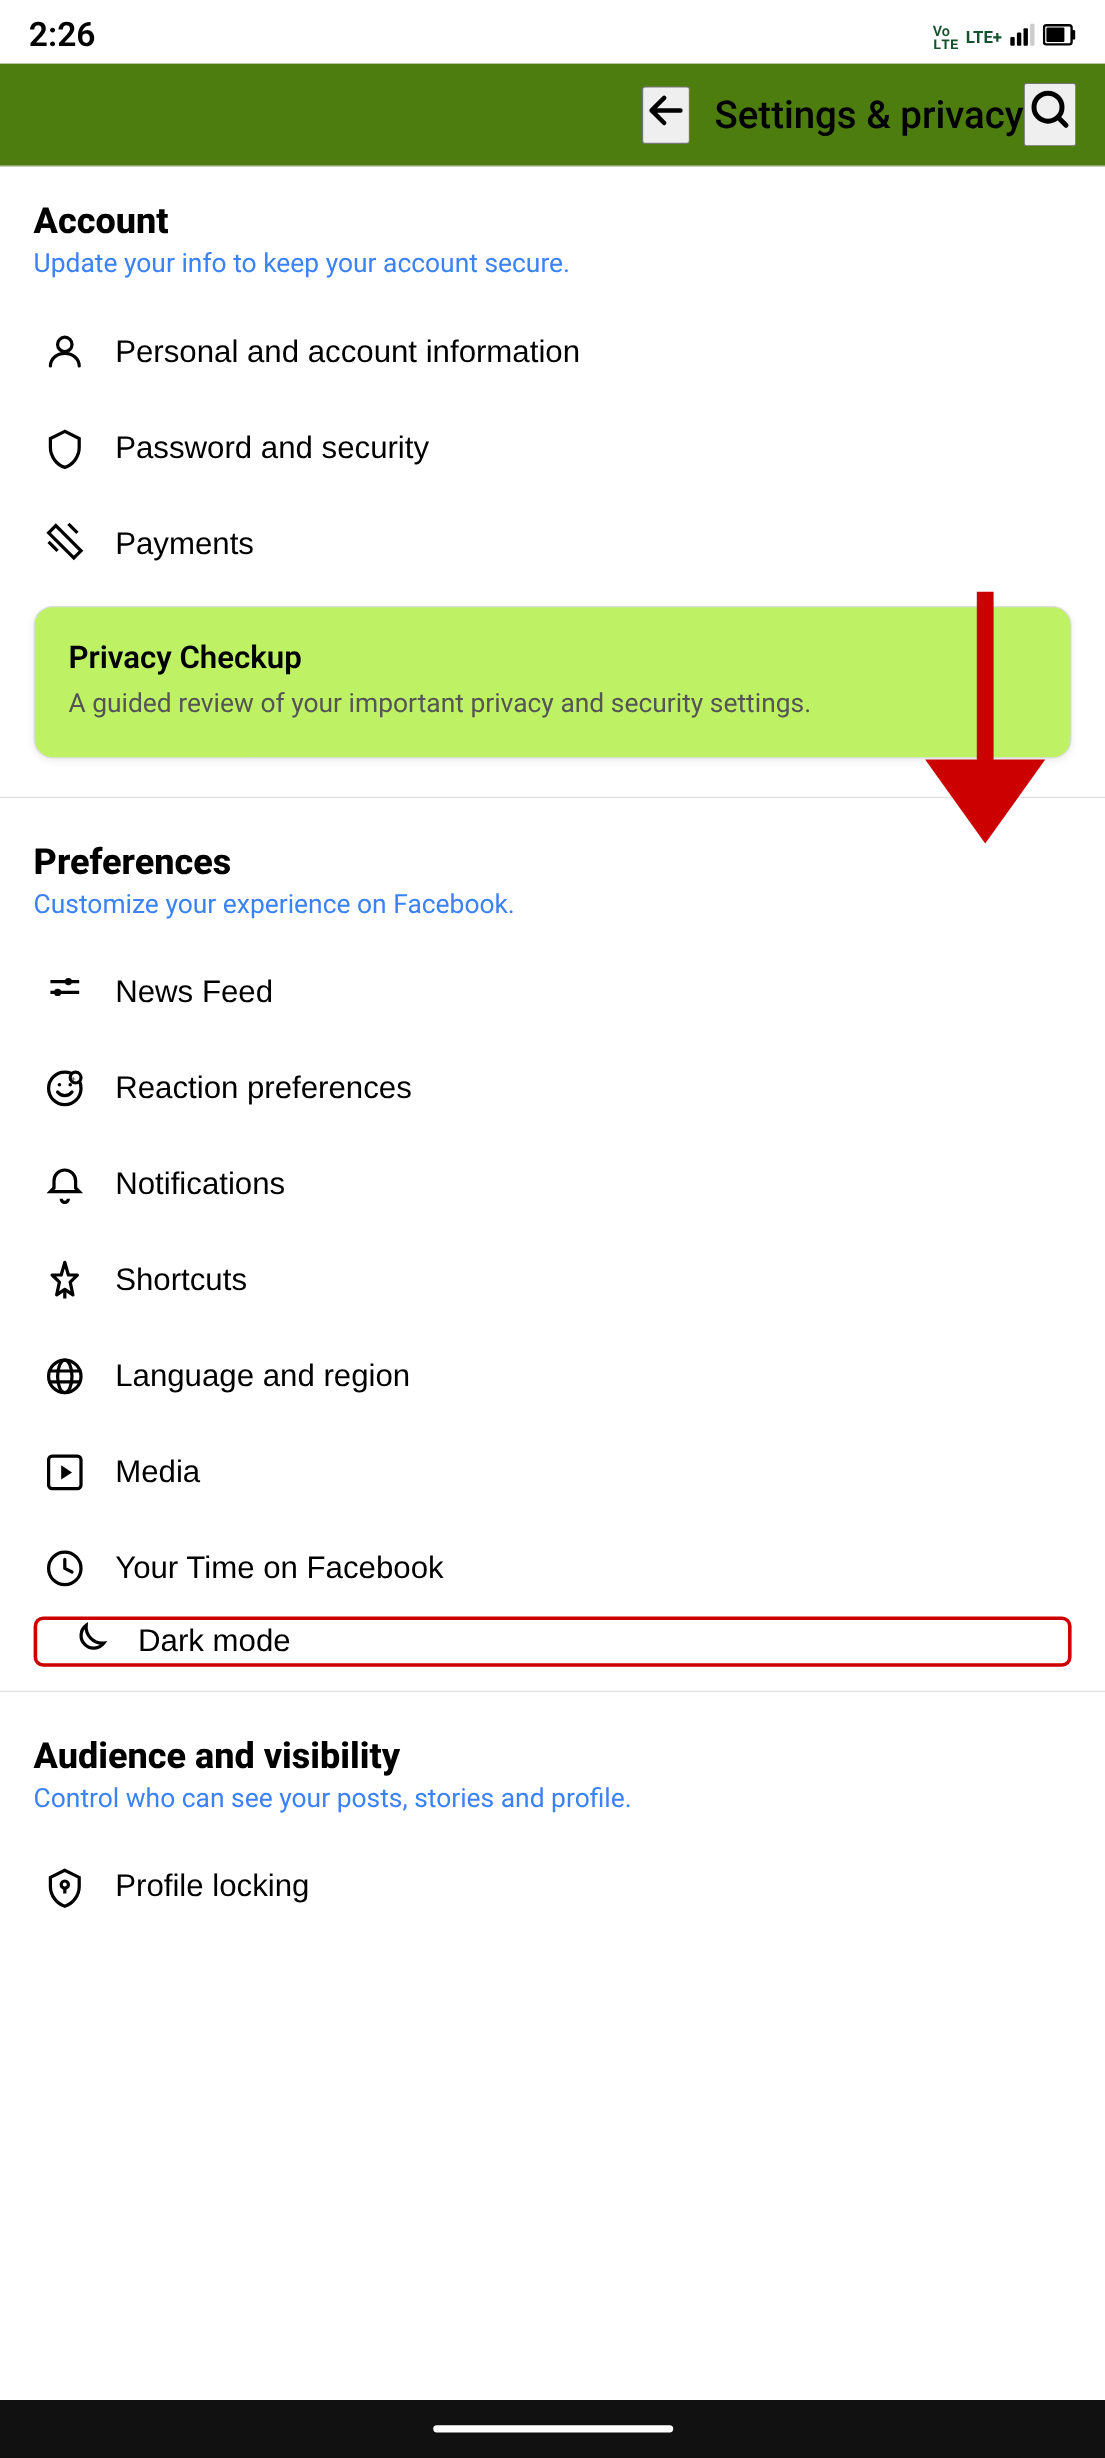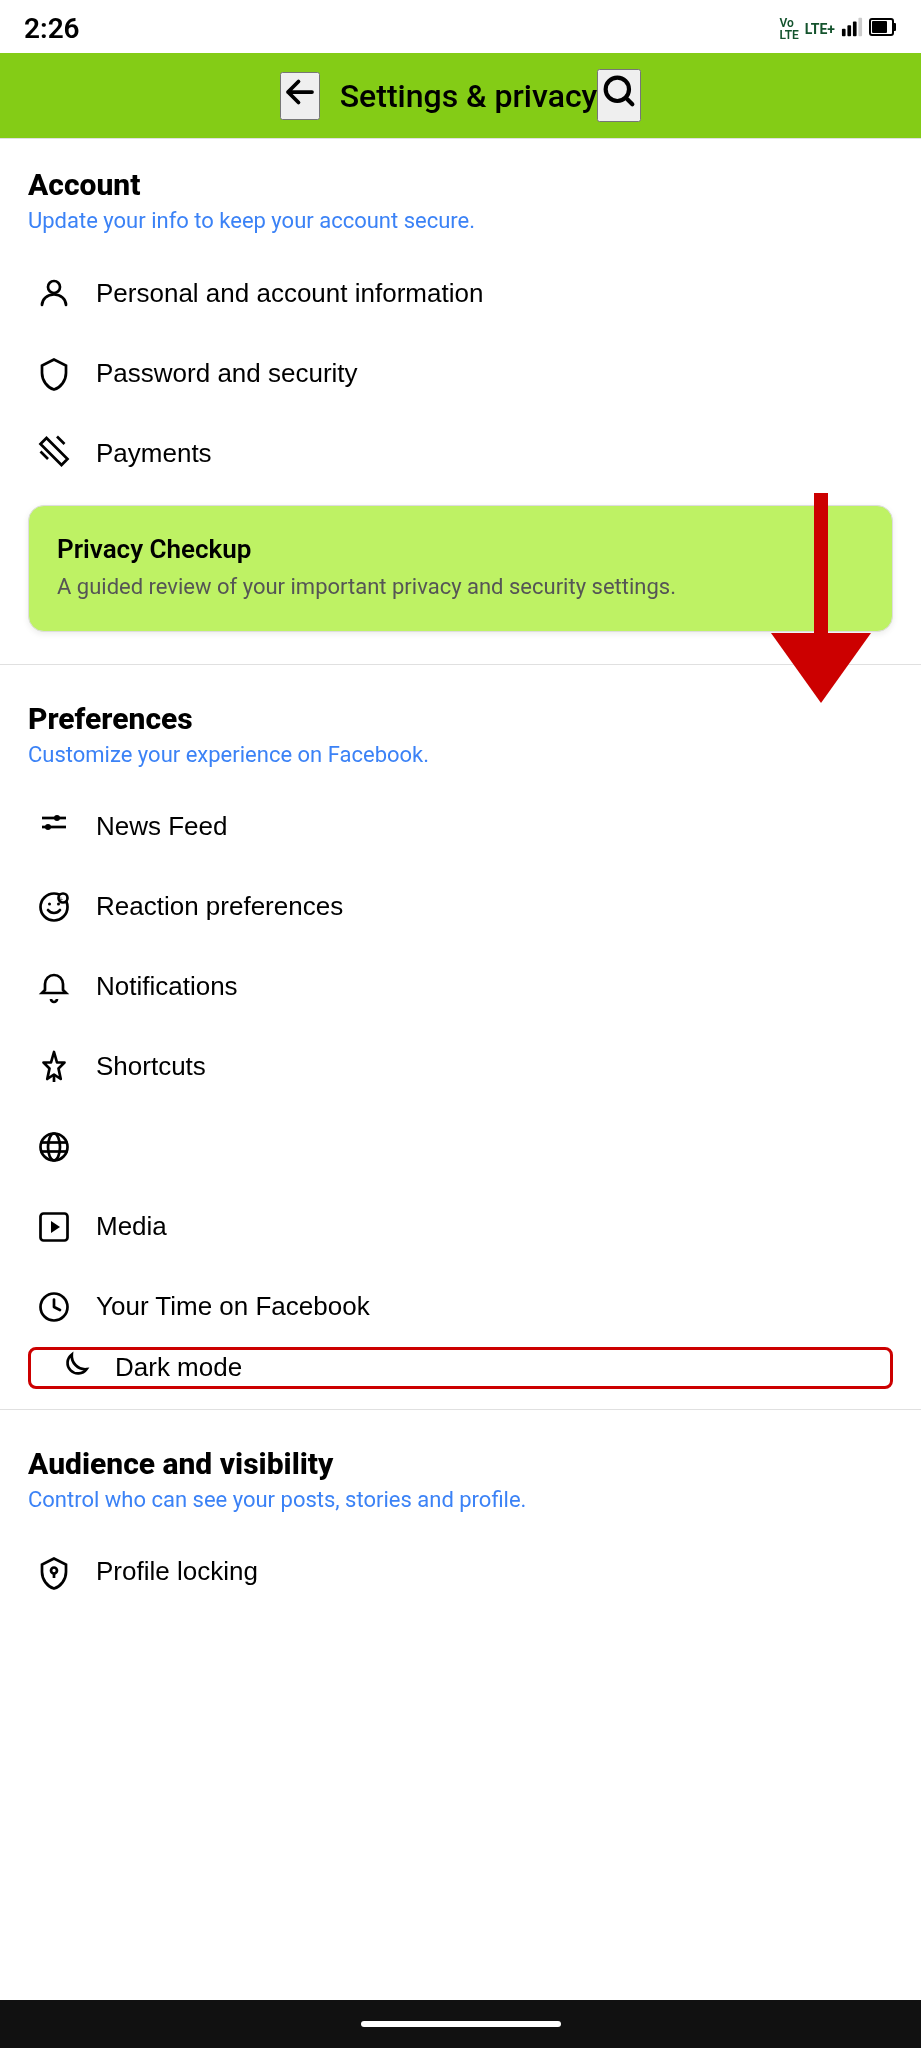--- a/index.html
+++ b/index.html
@@ -9,21 +9,21 @@
       background: #fff;
       width: 921px;
       min-height: 2048px;
       overflow-x: hidden;
     }
 
     
     .status-bar {
       display: flex;
       justify-content: space-between;
-      align-items: center;
+      align-items: flex-end;
       padding: 12px 24px 8px 24px;
       background: #fff;
     }
     .status-time {
       font-size: 28px;
       font-weight: 600;
       color: #000;
     }
     .status-icons {
       display: flex;
@@ -35,24 +35,24 @@
     .status-icons span {
       font-size: 18px;
       font-weight: 600;
       color: #14532d;
     }
 
     
     .header {
       display: flex;
       align-items: center;
-      justify-content: center;
+      justify-content: flex-end;
       padding: 16px 24px;
       border-bottom: 1px solid #e0e0e0;
-      background: #84cc16;
+      background: #4d7c0f;
     }
     .header-left {
       display: flex;
       align-items: center;
       gap: 20px;
     }
     .back-icon {
       font-size: 32px;
       color: #000;
       cursor: pointer;
@@ -181,21 +181,21 @@
     }
   </style>
 </head>
 <body>
 
 <div class="status-bar">
   <span class="status-time">2:26</span>
   <div class="status-icons">
     <span style="font-size:15px;font-weight:700;line-height:1;">
       <span style="font-size:12px;display:block;line-height:1;">Vo</span>
-      <span style="font-size:12px;display:block;line-height:1;">LTE</span>
+      <span style="font-size:12px;display:block;line-height:1;font-family:Liberation Mono, monospace;">LTE</span>
     </span>
     <span style="font-size:14px;font-weight:700;">LTE+</span>
     <span>
       <svg width="22" height="22" viewBox="0 0 24 24" fill="none">
         <rect x="1" y="14" width="4" height="8" rx="1" fill="#000"></rect>
         <rect x="7" y="10" width="4" height="12" rx="1" fill="#000"></rect>
         <rect x="13" y="6" width="4" height="16" rx="1" fill="#000"></rect>
         <rect x="19" y="2" width="4" height="20" rx="1" fill="#ccc"></rect>
       </svg>
     </span>
@@ -328,20 +328,21 @@
 
   <button class="menu-item">
     <div class="menu-item-icon">
       <svg viewBox="0 0 24 24" fill="none" stroke="#000" stroke-width="1.8">
         <circle cx="12" cy="12" r="9"></circle>
         <ellipse cx="12" cy="12" rx="4" ry="9"></ellipse>
         <line x1="3" y1="9" x2="21" y2="9"></line>
         <line x1="3" y1="15" x2="21" y2="15"></line>
       </svg>
     </div>
+    <span class="menu-item-label">Language and region</span>
   </button>
 
   <button class="menu-item">
     <div class="menu-item-icon">
       <svg viewBox="0 0 24 24" fill="none" stroke="#000" stroke-width="1.8">
         <rect x="3" y="3" width="18" height="18" rx="2"></rect>
         <polygon points="10,8 16,12 10,16" fill="#000" stroke="none"></polygon>
       </svg>
     </div>
     <span class="menu-item-label">Media</span>

